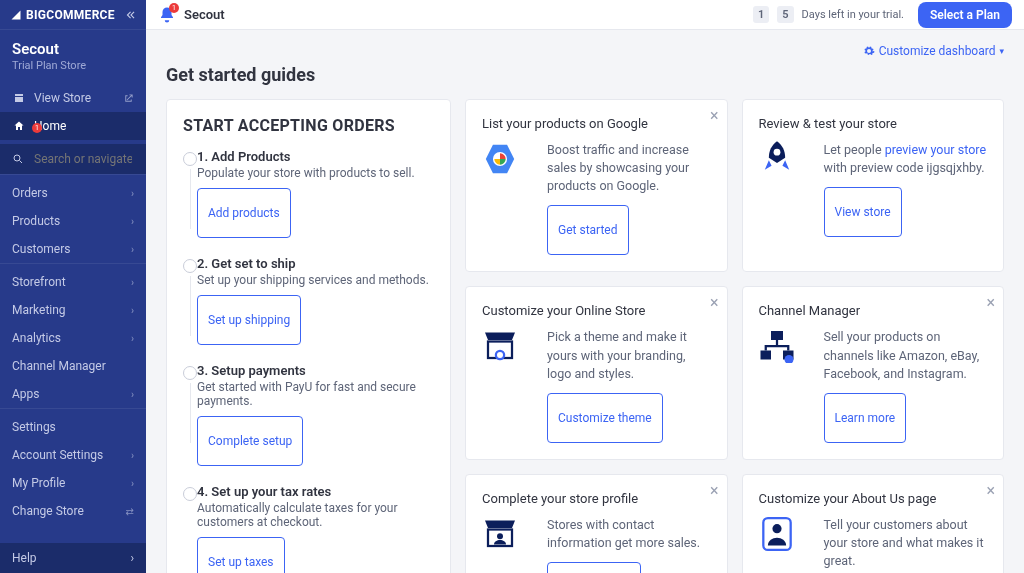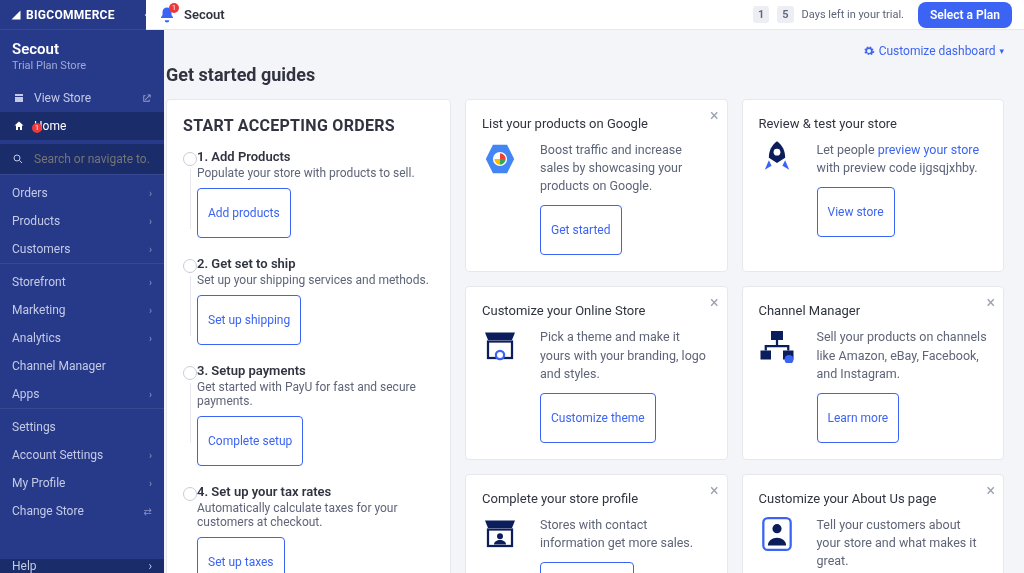--- a/index.html
+++ b/index.html
@@ -9,38 +9,38 @@
     --accent:#3c64f4;
     --text:#313440;
     --muted:#5e6578;
     --line:#e6e8ee;
     --bg:#f4f5f8;
   }
   *{box-sizing:border-box;font-family:-apple-system,BlinkMacSystemFont,"Segoe UI",Roboto,Arial,sans-serif}
   body{margin:0;background:var(--bg);color:var(--text);font-size:13px}
 
   
-  .sidebar{position:fixed;left:0;top:0;bottom:0;width:164px;background:var(--sidebar);color:#c4cae6;display:flex;flex-direction:column;font-size:12px}
+  .sidebar{position:fixed;left:0;top:0;bottom:0;width:146px;background:var(--sidebar);color:#c4cae6;display:flex;flex-direction:column;font-size:12px}
   .sb-logo{height:30px;display:flex;align-items:center;justify-content:space-between;padding:0 10px;background:var(--sidebar);border-bottom:1px solid rgba(255,255,255,.08)}
   .sb-logo .brand{color:#fff;font-weight:700;letter-spacing:.3px;display:flex;align-items:center;gap:4px}
   .sb-logo .collapse{color:#c4cae6;cursor:pointer}
   .sb-store{padding:10px 12px 12px}
   .sb-store .name{color:#fff;font-size:15px;font-weight:600}
   .sb-store .plan{font-size:11px;color:#9fa9d6;margin-top:1px}
   .sb-row{display:flex;align-items:center;gap:8px;padding:7px 12px;cursor:pointer;position:relative}
   .sb-row.active{background:var(--sidebar-dark);color:#fff}
   .sb-row .ico{width:14px;height:14px;display:flex;align-items:center;justify-content:center}
   .sb-row .ext{margin-left:auto;opacity:.7}
   .sb-row .chev{margin-left:auto;opacity:.6;font-size:10px}
   .sb-search{display:flex;align-items:center;gap:8px;padding:7px 12px;background:var(--sidebar-dark);margin-top:4px}
   .sb-search input{background:transparent;border:none;outline:none;color:#c4cae6;font-size:12px;width:100%}
   .sb-group{margin-top:0;border-top:1px solid rgba(255,255,255,.08);padding-top:4px}
   .sb-bottom{margin-top:auto}
   .badge-dot{position:absolute;top:4px;left:20px;width:10px;height:10px;border-radius:50%;background:#ec3a3a;color:#fff;font-size:7px;display:flex;align-items:center;justify-content:center}
-  .sb-help{background:var(--sidebar-dark);padding:0 12px;display:flex;align-items:center;justify-content:space-between}
+  .sb-help{background:var(--sidebar-dark);padding:8px 12px;display:flex;align-items:center;justify-content:space-between}
 
   
   .topbar{position:fixed;left:146px;right:0;top:0;height:30px;background:#fff;border-bottom:1px solid var(--line);display:flex;align-items:center;padding:0 12px;gap:8px}
   .topbar .bell{position:relative;color:var(--accent);display:flex}
   .topbar .bell .dot{position:absolute;top:-3px;right:-3px;width:10px;height:10px;border-radius:50%;background:#ec3a3a;color:#fff;font-size:7px;display:flex;align-items:center;justify-content:center}
   .topbar .title{font-weight:600;font-size:13px}
   .topbar .spacer{flex:1}
   .trial-pill{background:#eceef4;border-radius:3px;padding:2px 5px;font-weight:600;color:#5e6578;font-size:11px}
   .trial-text{color:#5e6578;font-size:11px;margin-right:6px}
   .btn-primary{background:var(--accent);color:#fff;border:none;border-radius:8px;padding:6px 12px;font-size:12px;font-weight:600;cursor:pointer}
@@ -61,21 +61,21 @@
   .steps-card{grid-row:span 3}
   .steps-title{font-size:16px;font-weight:700;letter-spacing:.3px;margin-bottom:14px}
   .step{display:flex;gap:0;margin-bottom:18px}
   .step .bullet{width:14px;height:14px;border:1.5px solid #c9cdd9;border-radius:50%;margin-top:3px;flex-shrink:0;position:relative}
   .step .line{position:absolute;left:6px;top:16px;width:1px;height:60px;background:#e6e8ee}
   .step:last-child .line{display:none}
   .step .content .t{font-weight:600;font-size:13px;color:var(--text);margin-bottom:2px}
   .step .content .d{font-size:12px;color:var(--muted);margin-bottom:8px}
 
   
-  .mini{display:flex;gap:22px;align-items:flex-start}
+  .mini{display:flex;gap:29px;align-items:flex-start}
   .mini .icon{width:36px;height:36px;flex-shrink:0;display:flex;align-items:center;justify-content:center}
   .mini .text{font-size:12.5px;color:var(--muted);line-height:1.45;margin-bottom:10px}
 
   .linklike{color:var(--accent);cursor:pointer}
 
   
   svg{display:block}
 </style>
 </head>
 <body>

